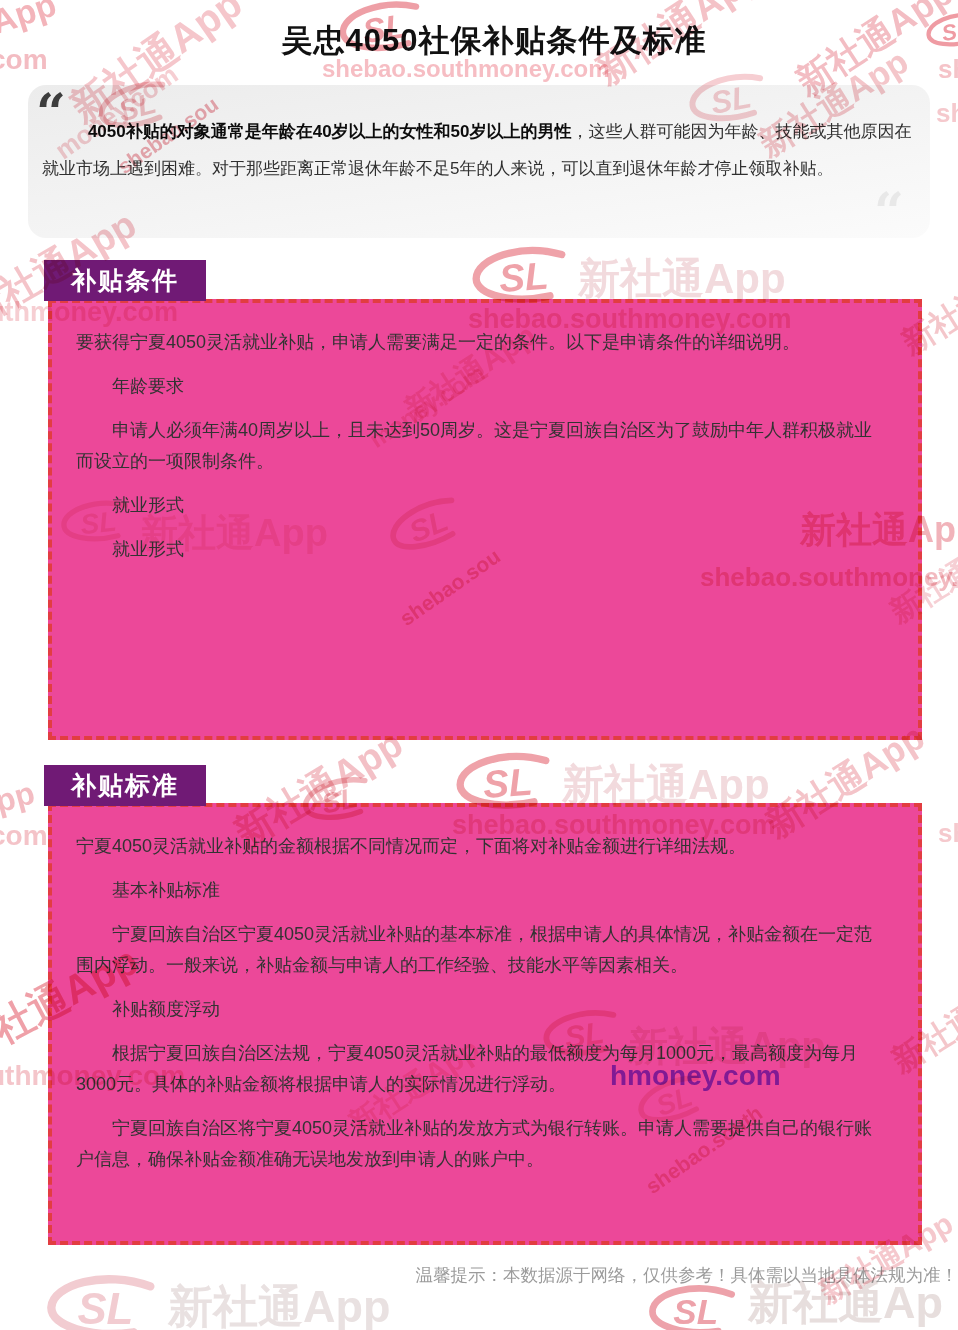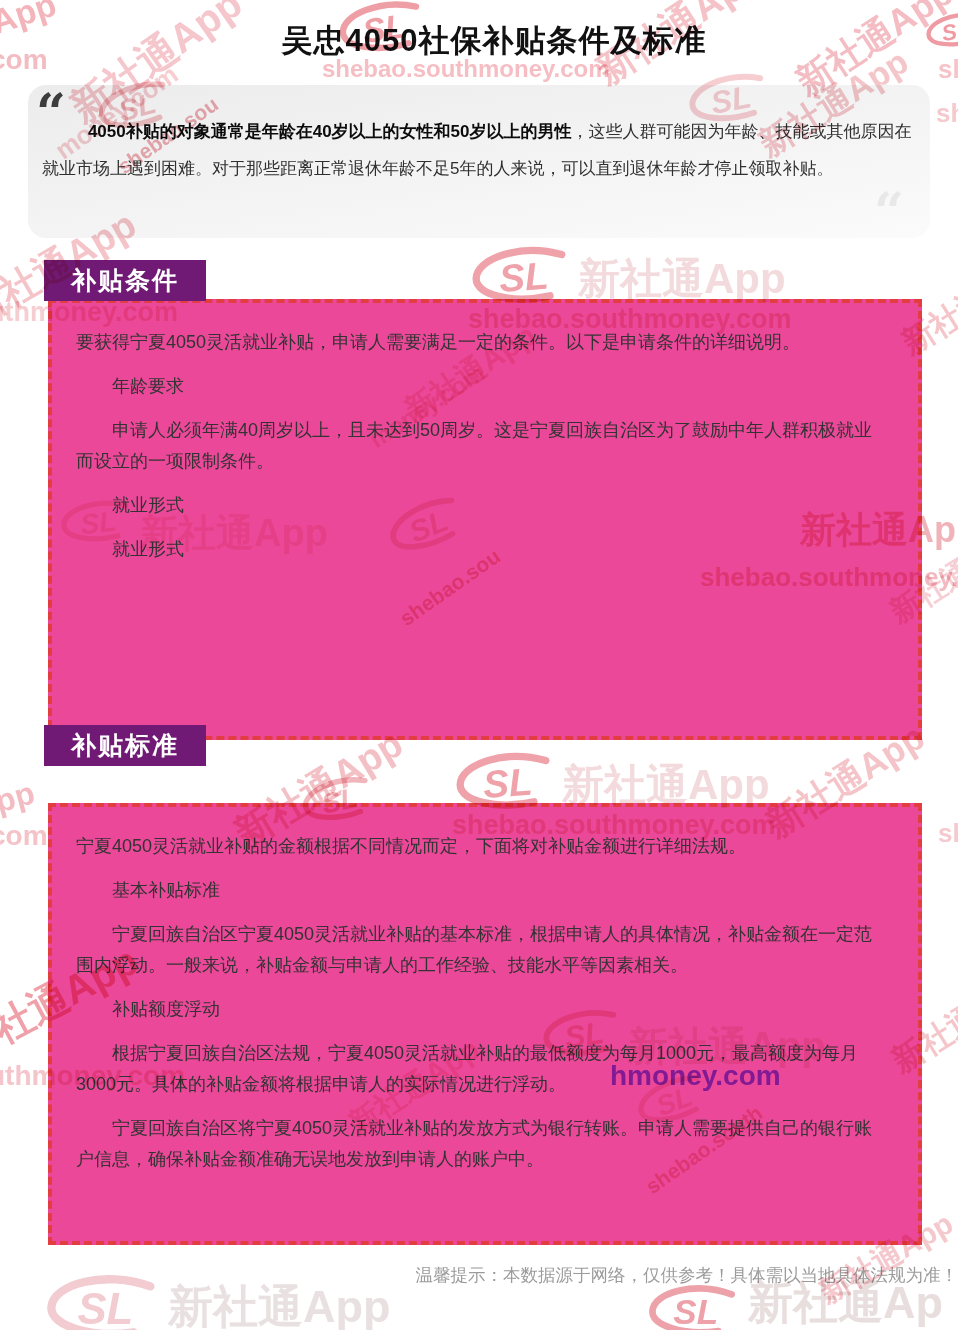--- a/index.html
+++ b/index.html
@@ -31,21 +31,21 @@
     font-size:17px;line-height:37px;color:#2f2f2f;text-indent:2.7em;
   }
   .quote-text strong{color:#0c0c0c;}
   
   .section-label{
     position:absolute;left:44px;width:162px;height:41px;z-index:3;
     background:#701a75;color:#ffffff;font-size:25px;font-weight:bold;
     text-align:center;line-height:41px;letter-spacing:2px;
   }
   .label-conditions{top:260px;}
-  .label-standards{top:725px;}
+  .label-standards{top:765px;}
   
   .dashed-box{
     position:absolute;left:48px;width:874px;box-sizing:border-box;z-index:2;
     border:4px dashed #e23d41;background:#ec4899;
     padding:24px 28px 14px 24px;
   }
   .box-conditions{top:299px;height:441px;}
   .box-standards{top:803px;height:442px;}
   .dashed-box p{margin:13px 0;font-size:18px;line-height:31px;color:#333;}
   .dashed-box p:first-child{margin-top:0;}

